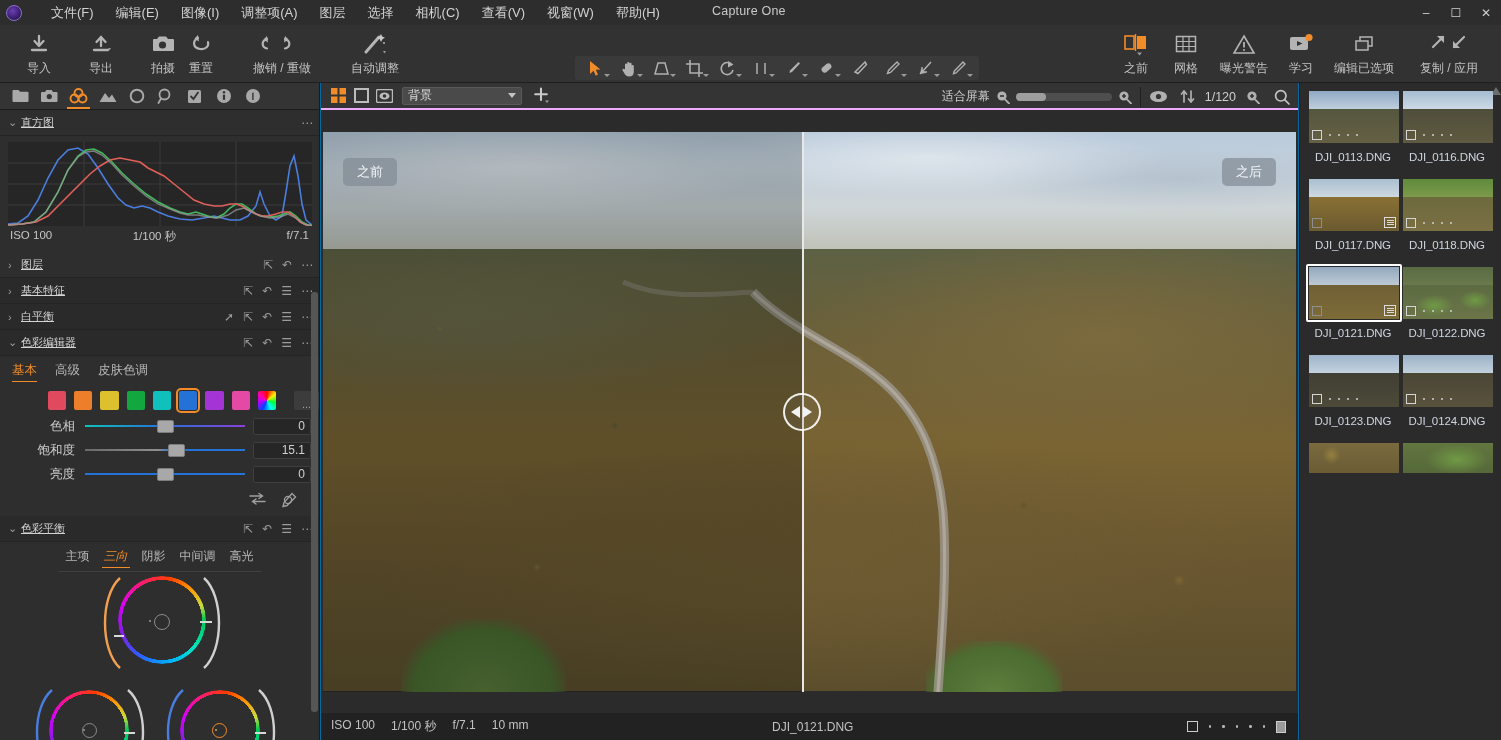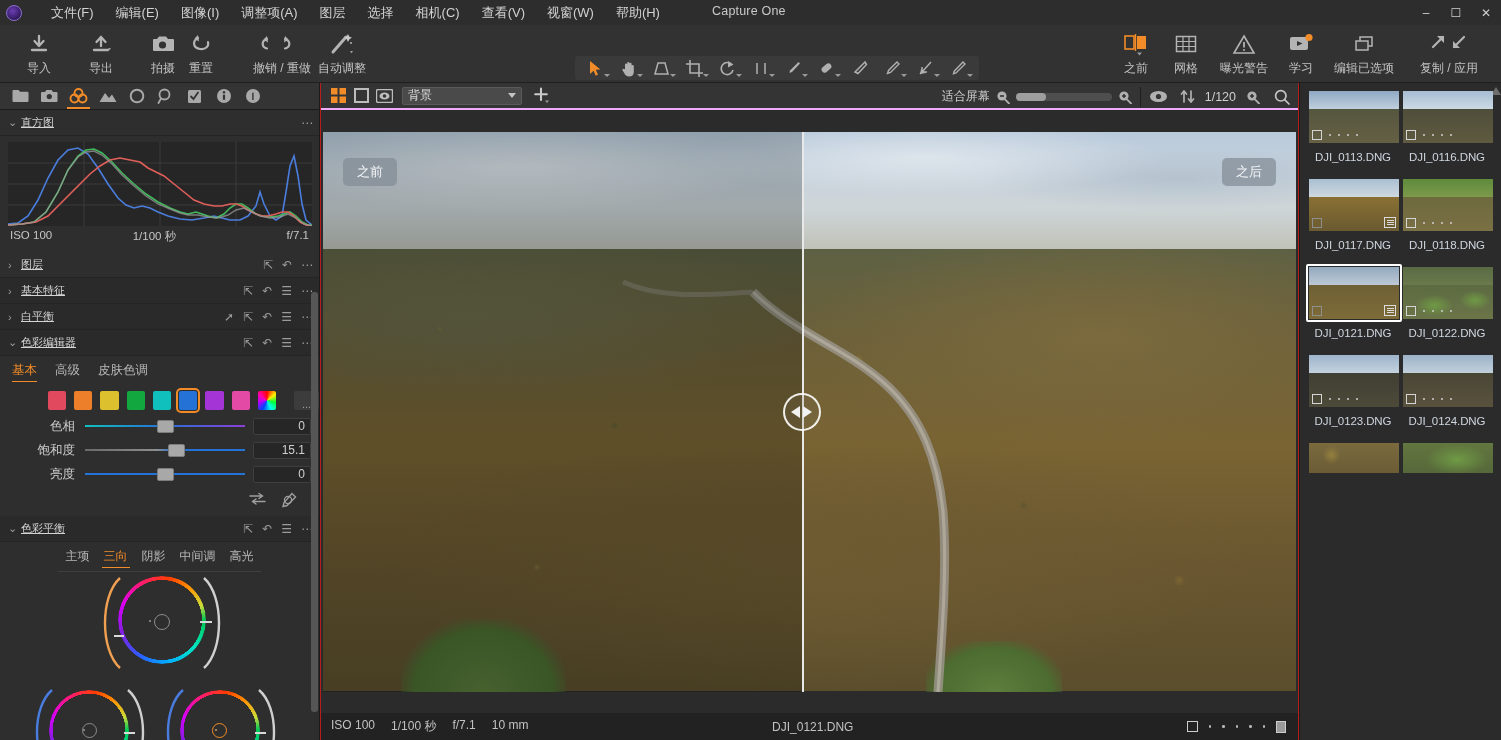--- a/index.html
+++ b/index.html
@@ -4,21 +4,21 @@
 <style>
   * { box-sizing: border-box; margin: 0; padding: 0; }
   html, body {
     width: 1501px; height: 740px;
     background: #2b2b2b;
     font-family: "Liberation Sans", "DejaVu Sans", sans-serif;
     color: #c8c8c8;
     overflow: hidden;
     -webkit-font-smoothing: antialiased;
   }
-  #app { position: relative; width: 1501px; height: 740px; background:#b91c1c; }
+  #app { position: relative; width: 1501px; height: 740px; background:#0369a1; }
 
   
   .titlebar {
     position:absolute; left:0; top:0; width:1501px; height:25px;
     background:#2d2d2d; display:flex; align-items:center;
   }
   .app-logo {
     width:16px; height:16px; border-radius:50%; margin-left:6px;
     background: radial-gradient(circle at 40% 35%, #6b3fb5 0%, #3a1f6b 60%, #120a22 100%);
     border:1px solid #8b6fd0; flex:none;
@@ -133,21 +133,21 @@
   .slider-val {
     width:58px; height:17px; background:#262626; border:1px solid #3e3e3e; border-radius:2px;
     font-size:12px; color:#cfcfcf; text-align:right; padding-right:5px; line-height:15px;
     margin-left:8px;
   }
   .ce-foot { display:flex; justify-content:flex-end; gap:14px; padding:6px 22px 6px 0; color:#9f9f9f; }
 
   
   .cb-tabs { display:flex; gap:14px; justify-content:center; padding:6px 0 3px 0; }
   .cb-tab { font-size:12px; color:#b6b6b6; position:relative; padding-bottom:3px; }
-  .cb-tab.active { color:#f28c28; }
+  .cb-tab.active { color:#f28c28;font-style:italic; }
   .cb-tab.active::after {
     content:''; position:absolute; left:-2px; right:-2px; bottom:0; height:1.5px; background:#f28c28;
   }
   .cb-divider { height:1px; background:#3f3f3f; margin:0 58px 6px 58px; }
 
   .wheel-box { position:relative; }
   .wheel-ring {
     border-radius:50%;
     background: conic-gradient(from 90deg,
       #00c853 0deg, #00e5c0 40deg, #00b0ff 80deg, #2962ff 120deg,
@@ -378,21 +378,21 @@
         <div class="tb-ico">
           <svg width="24" height="20" viewBox="0 0 24 20">
             <path d="M2 5 h4 l2-2.5 h7 l2 2.5 h5 a1 1 0 0 1 1 1 v10 a1 1 0 0 1 -1 1 h-19 a1 1 0 0 1 -1 -1 v-10 a1 1 0 0 1 1 -1 z" fill="#b4b4b4"></path>
             <circle cx="11.5" cy="11" r="3.6" fill="#323232"></circle>
           </svg>
         </div>
         <div class="tb-lbl">拍摄</div>
       </div>
     </div>
 
-    <div class="tb-group" style="left:307px;">
+    <div class="tb-group" style="left:340px;">
       <div class="tb-btn" style="width:70px;">
         <div class="tb-ico">
           <svg width="26" height="24" viewBox="0 0 26 24">
             <path d="M4 20 L17 5" stroke="#b4b4b4" stroke-width="3" stroke-linecap="round"></path>
             <path d="M19 2 l1.2 2.6 L23 5.8 l-2.4 1.3 L19 10 l-1.3-2.8 L15 5.8 l2.6-1.3 z" fill="#c9c9c9"></path>
             <circle cx="22" cy="11" r="1" fill="#b4b4b4"></circle>
             <path d="M21 19 l3 0 l-1.5 2.5 z" fill="#9a9a9a"></path>
           </svg>
         </div>
         <div class="tb-lbl">自动调整</div>

